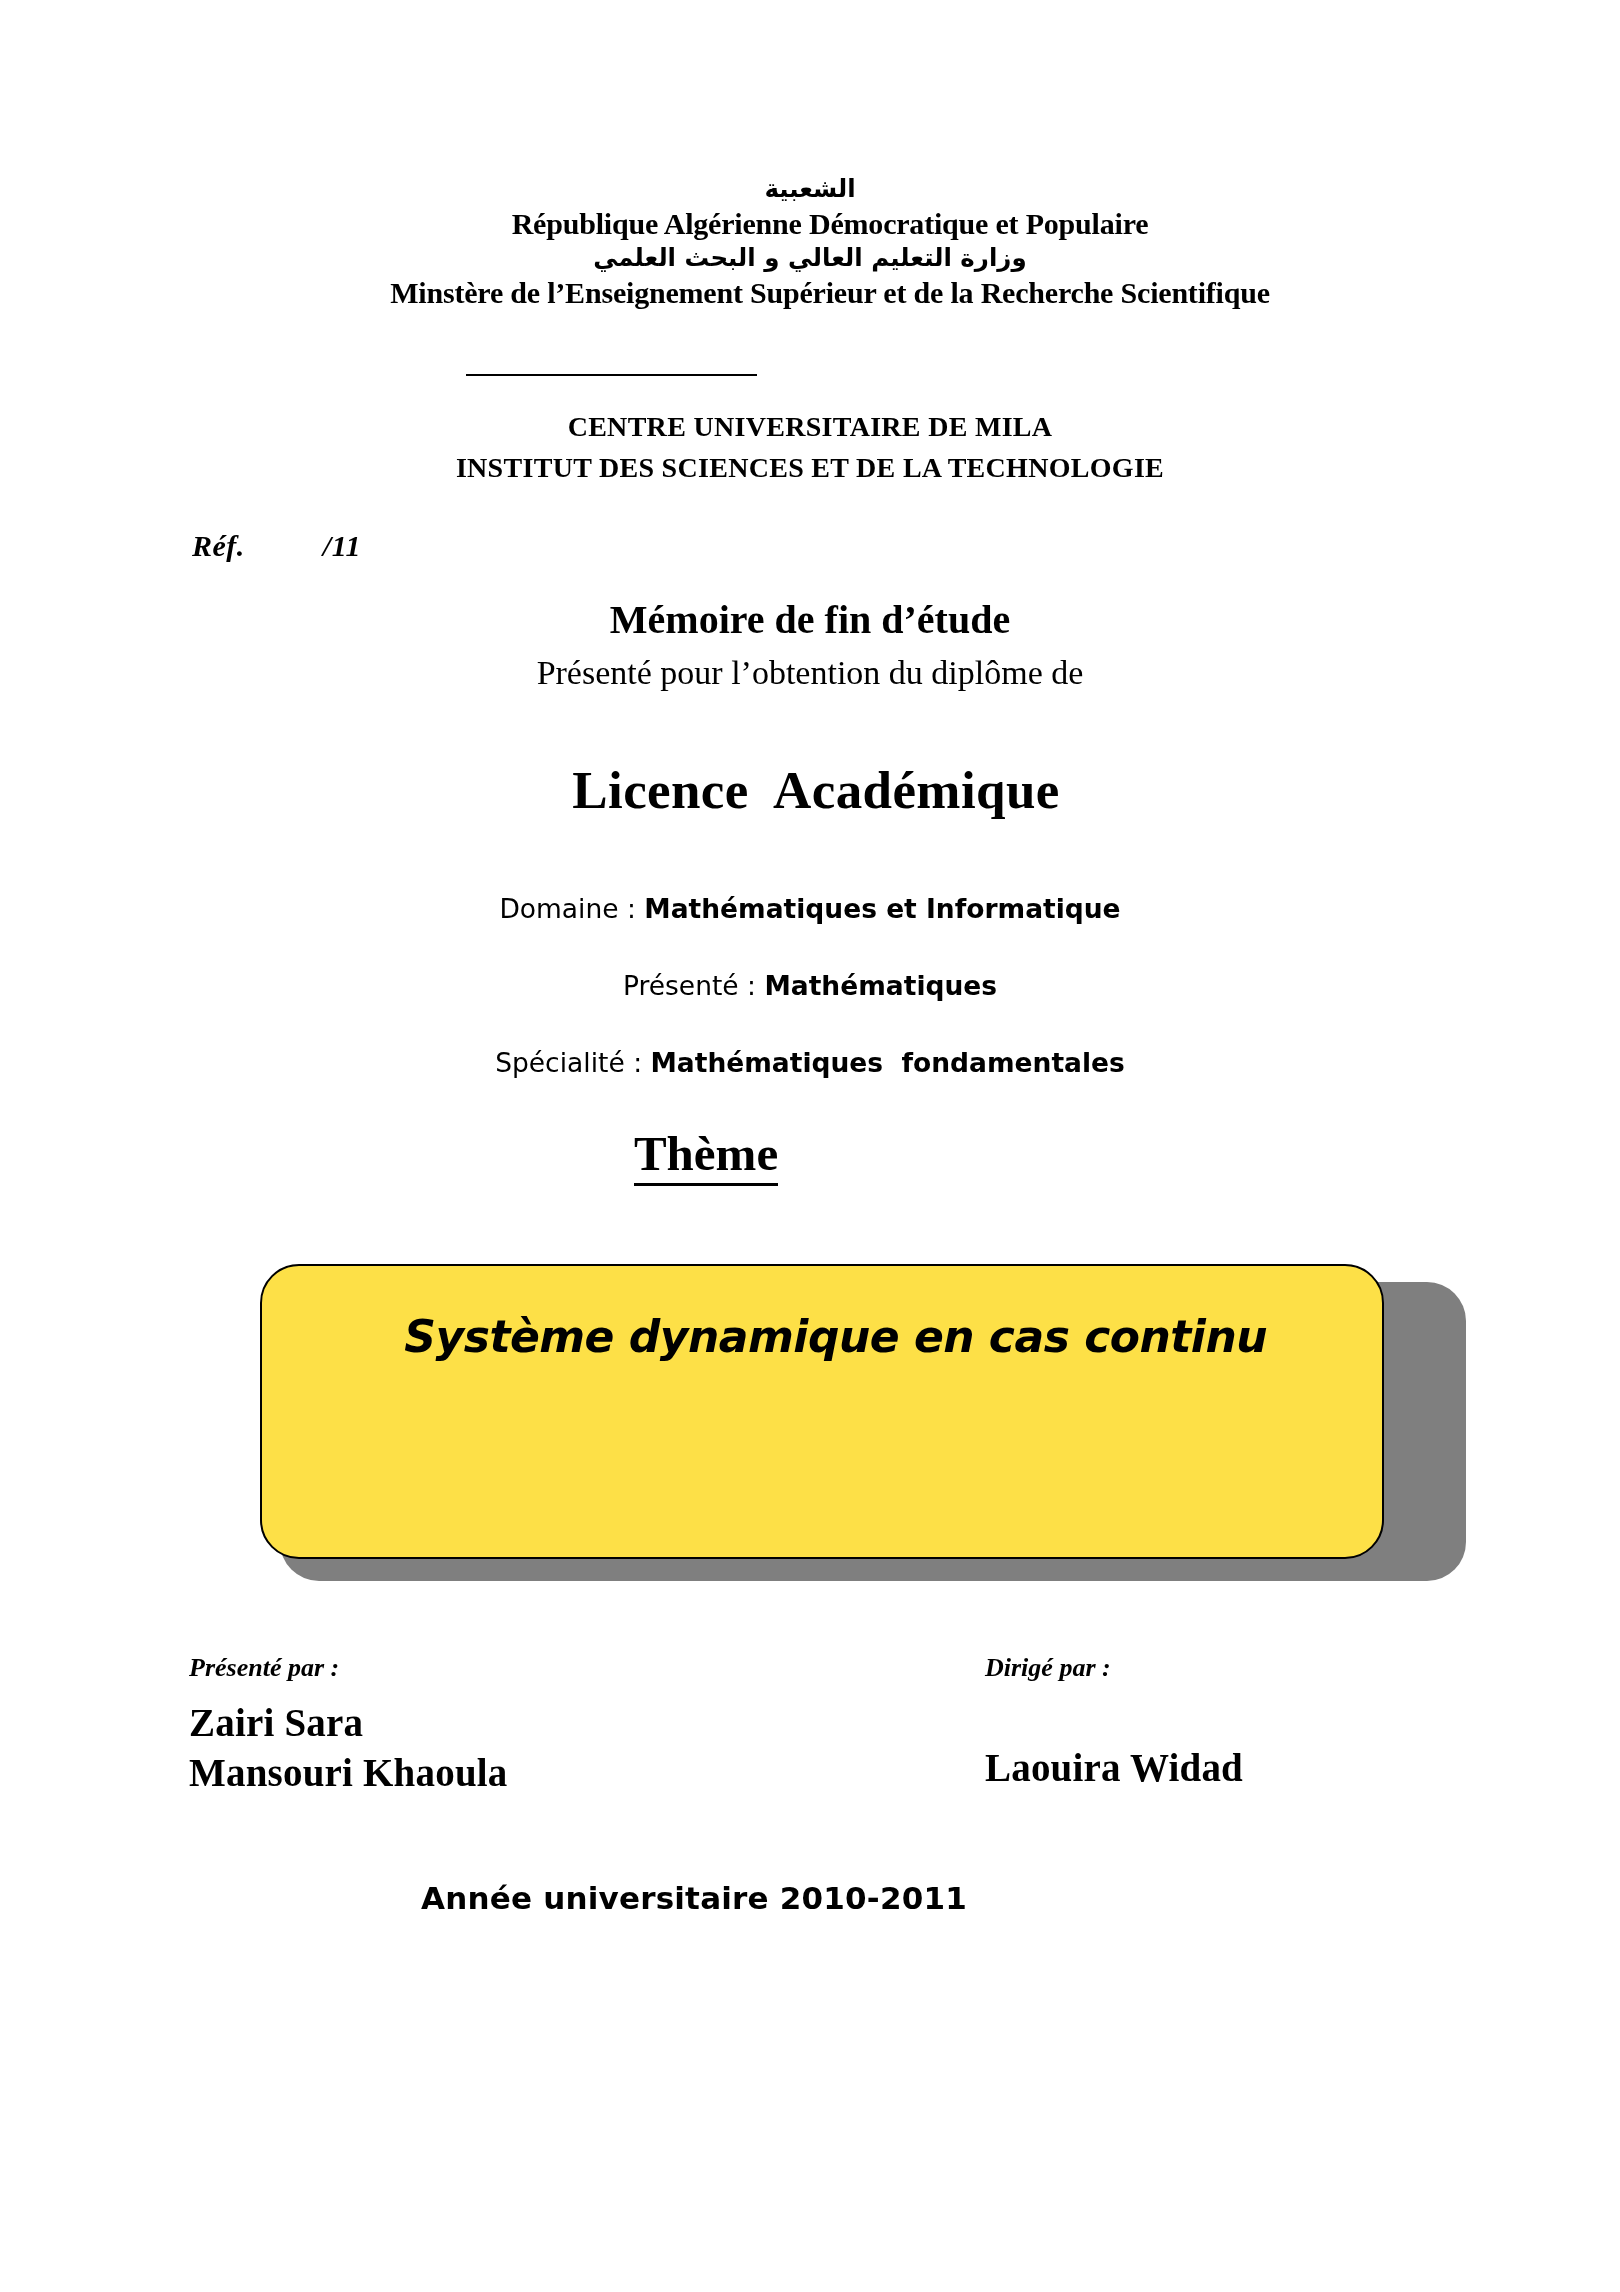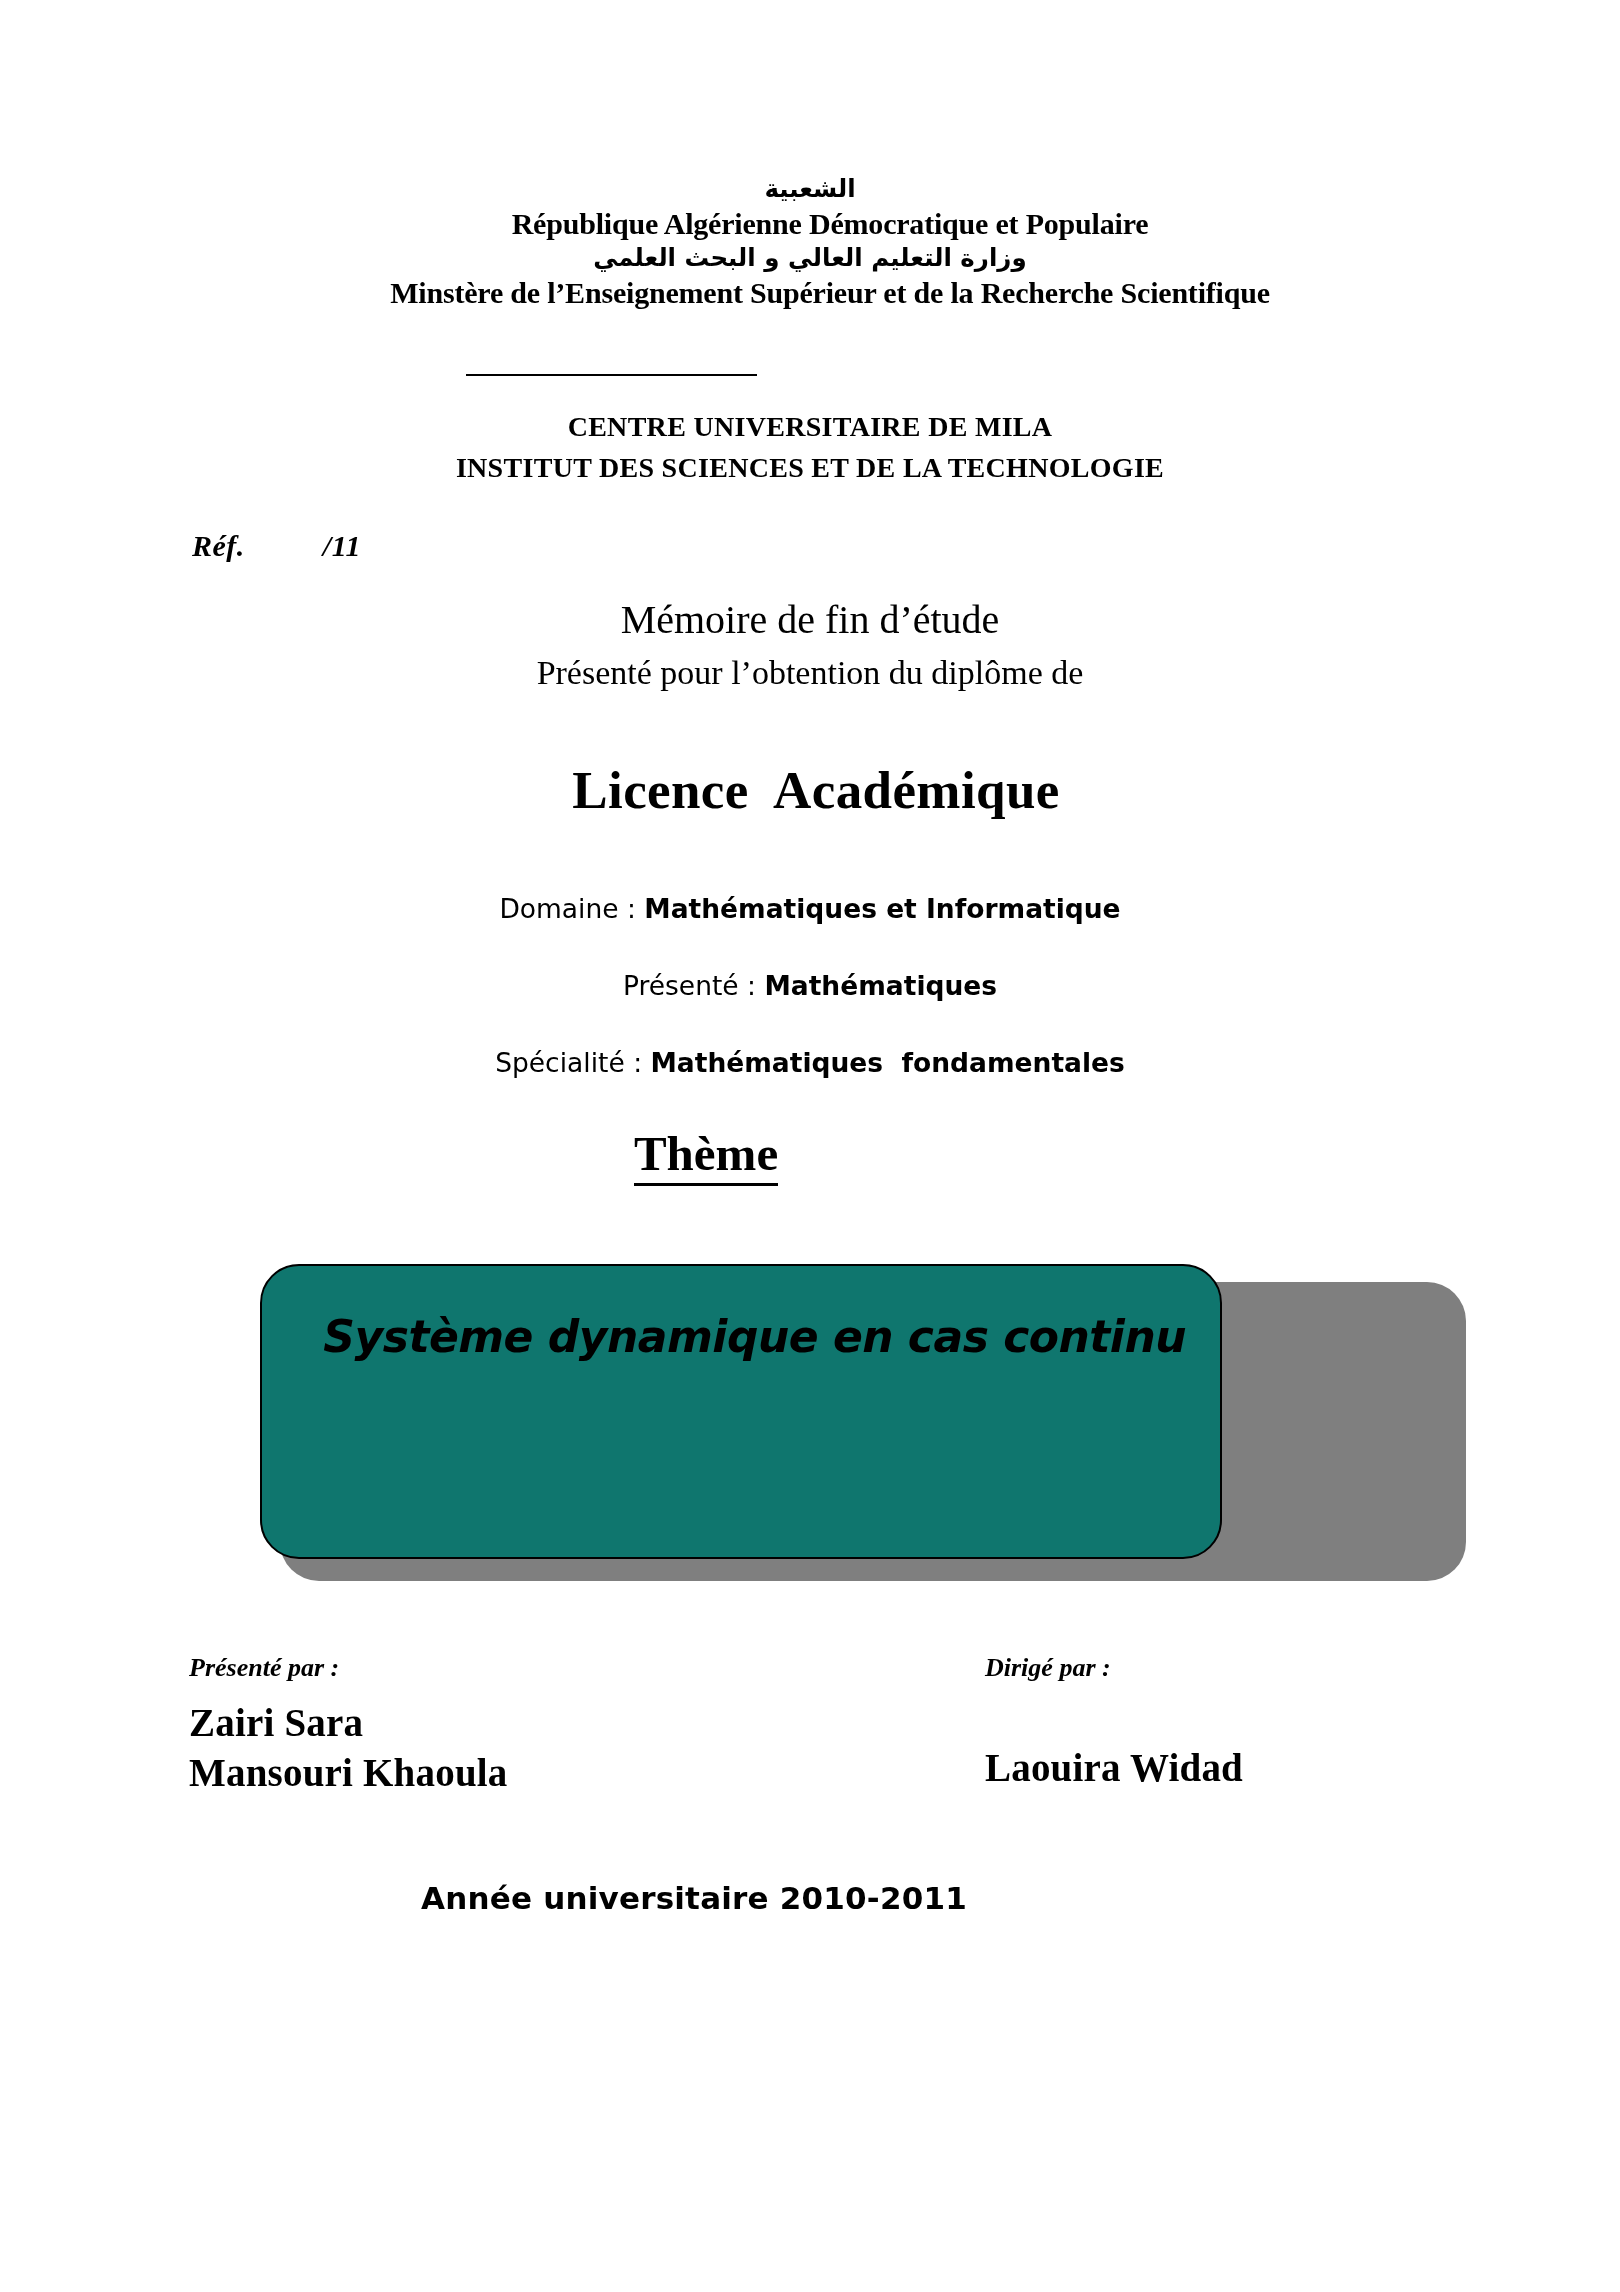--- a/index.html
+++ b/index.html
@@ -94,21 +94,21 @@
   
   .memoire-block {
     position: absolute;
     top: 596px;
     left: 0;
     width: 1620px;
     text-align: center;
   }
   .memoire-title {
     font-family: "Liberation Serif", "DejaVu Serif", serif;
-    font-weight: 400;
+    font-weight: 700;
     font-size: 40px;
     line-height: 1.2;
   }
   .memoire-sub {
     font-family: "Liberation Serif", "DejaVu Serif", serif;
     font-weight: 400;
     font-size: 34px;
     line-height: 1.35;
     margin-top: 5.9px;
   }
@@ -175,23 +175,23 @@
     left: 19.6px;
     width: 1186px;
     height: 299px;
     background: #7f7f7f;
     border-radius: 39px;
   }
   .theme-box {
     position: absolute;
     top: 0;
     left: 0;
-    width: 962px;
+    width: 1124px;
     height: 295px;
-    background: #0f766e;
+    background: #fde047;
     border: 2.5px solid #000000;
     border-radius: 39px;
     box-sizing: border-box;
   }
   .theme-text {
     position: absolute;
     top: 45px;
     left: 0;
     width: 100%;
     text-align: center;

